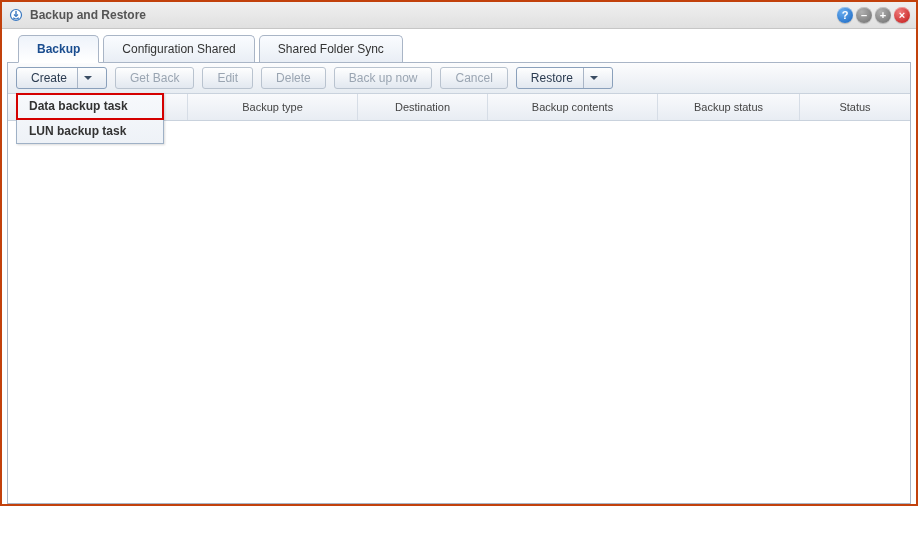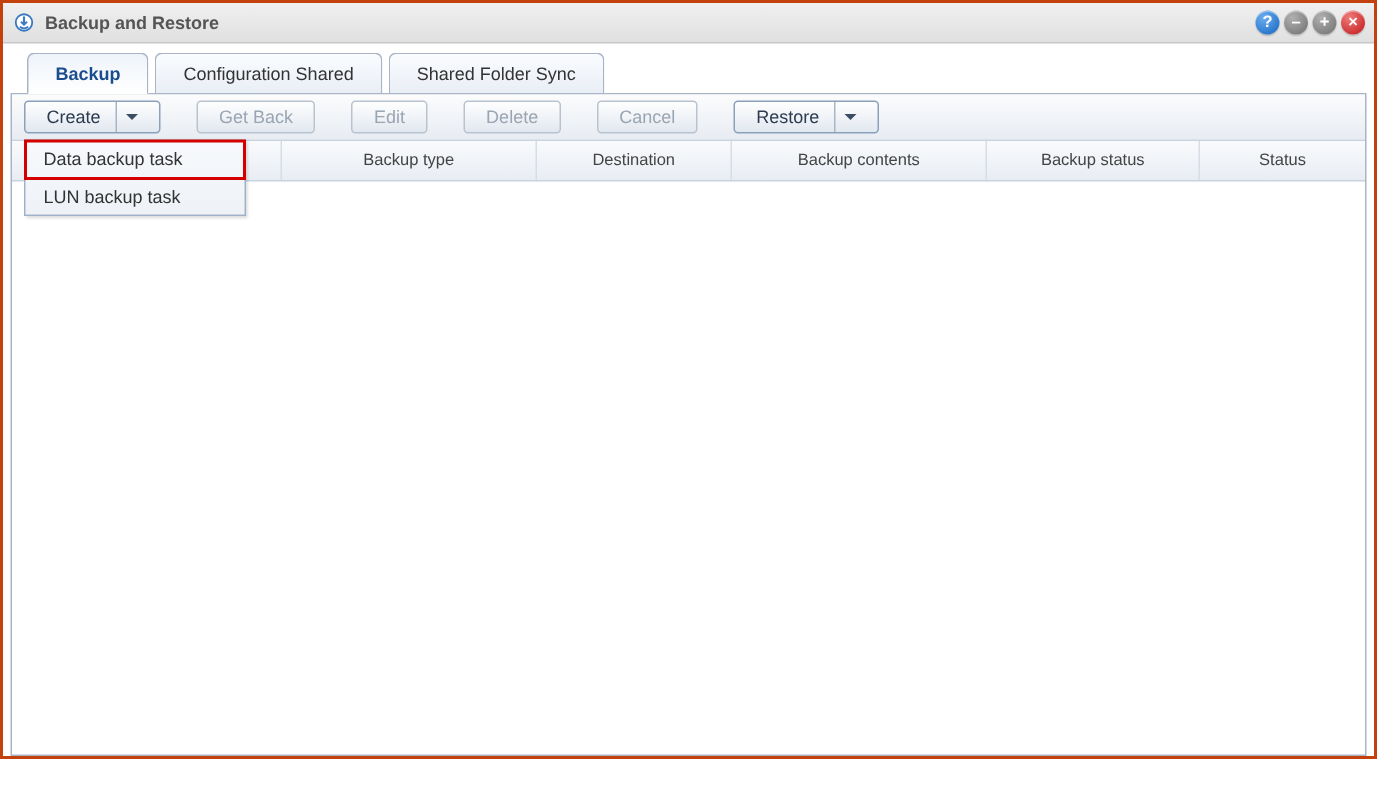--- a/index.html
+++ b/index.html
@@ -102,21 +102,21 @@
   }
 
   
   .toolbar {
     height: 30px;
     background: linear-gradient(to bottom, #fcfcfd 0%, #e7ecf2 100%);
     border-bottom: 1px solid #c9d2dd;
     display: flex;
     align-items: center;
     padding: 0 8px;
-    gap: 24px;
+    gap: 8px;
   }
   .btn {
     height: 20px;
     line-height: 20px;
     padding: 0 14px;
     border: 1px solid #8aa0bb;
     border-radius: 3px;
     background: linear-gradient(to bottom, #fefefe, #e2e8f0);
     color: #2b3b50;
     cursor: pointer;
@@ -179,20 +179,21 @@
     box-shadow: 1px 1px 2px rgba(0,0,0,0.15);
     z-index: 10;
   }
   .dropdown-menu .item {
     height: 24px;
     line-height: 24px;
     padding: 0 12px;
     color: #333;
     cursor: pointer;
     border-bottom: 1px solid #dde4ec;
+    font-weight: bold;
   }
   .dropdown-menu .item:last-child { border-bottom: none; }
   .dropdown-menu .item.highlight {
     outline: 2px solid #d40000;
     outline-offset: -1px;
     position: relative;
   }
 
   .table-body {
     flex: 1;
@@ -247,20 +248,23 @@
         <div class="btn disabled">
           <span>Get Back</span>
         </div>
         <div class="btn disabled">
           <span>Edit</span>
         </div>
         <div class="btn disabled">
           <span>Delete</span>
         </div>
         <div class="btn disabled">
+          <span>Back up now</span>
+        </div>
+        <div class="btn disabled">
           <span>Cancel</span>
         </div>
         <div class="btn">
           <span>Restore</span>
           <span class="arrow-split">
             <span class="arrow-down"></span>
           </span>
         </div>
       </div>
 

